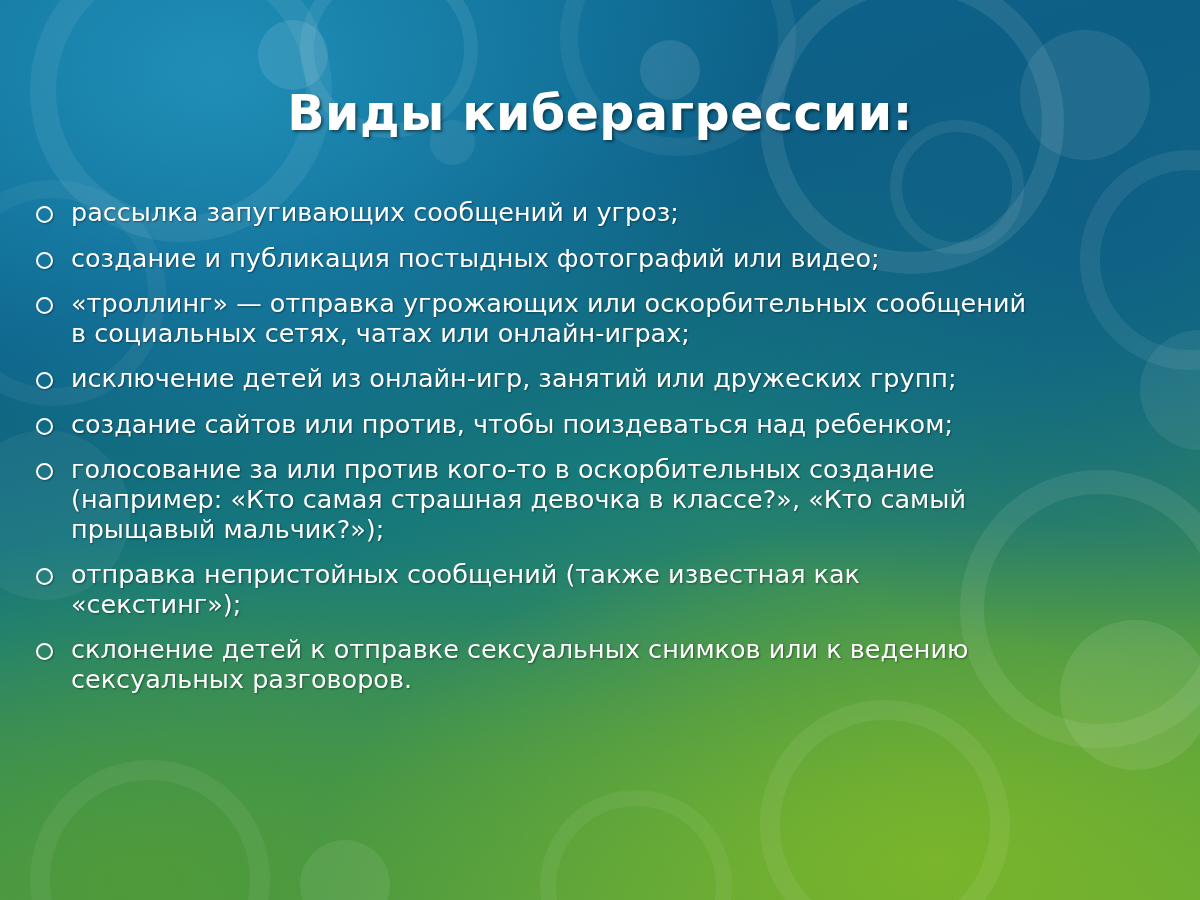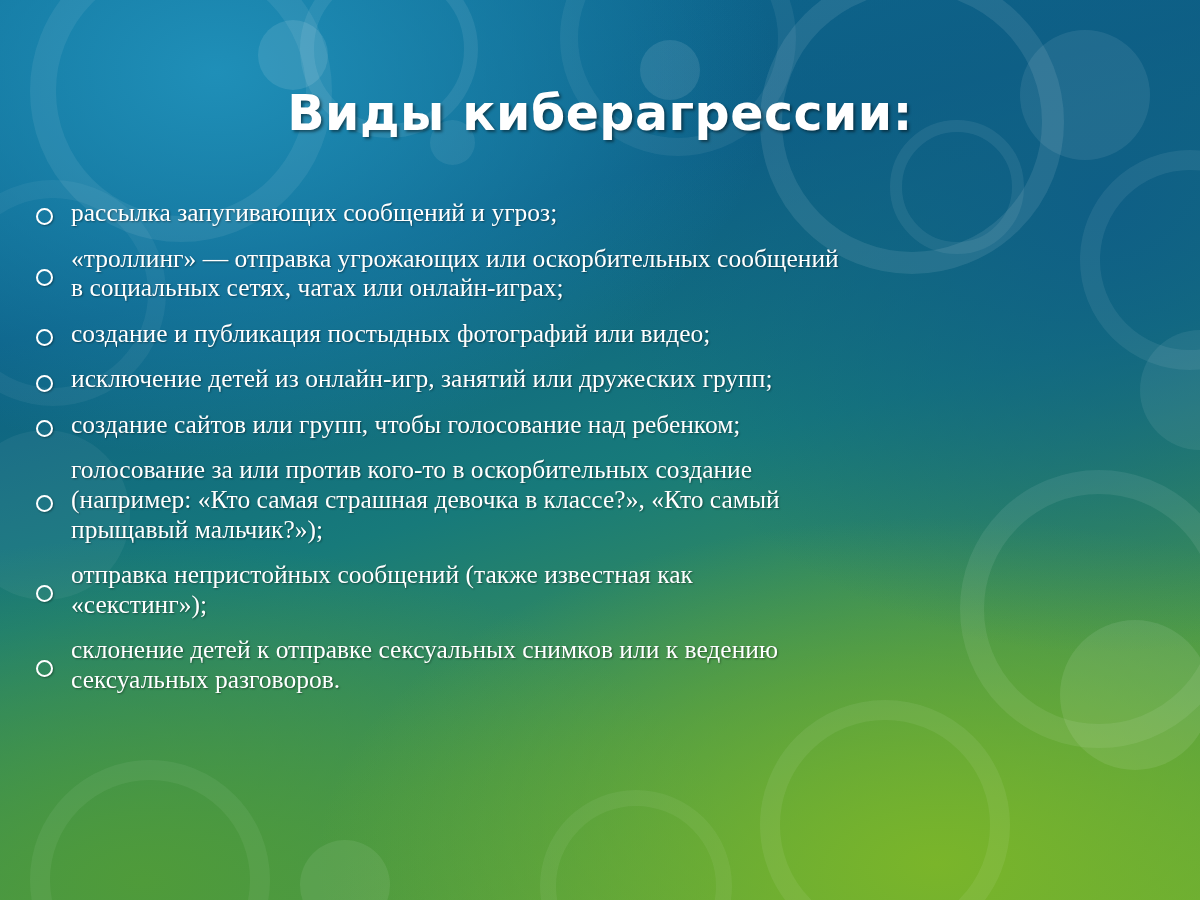--- a/index.html
+++ b/index.html
@@ -60,23 +60,22 @@
 
   .bullets {
     position: absolute;
     top: 198px;
     left: 36px;
     width: 1132px;
   }
 
   .bullet {
     display: flex;
-    align-items: center;
+    align-items: flex-start;
     margin-bottom: 16px;
-    font-family: Liberation Serif, serif;
   }
 
   .marker {
     flex: 0 0 auto;
     width: 17px;
     height: 17px;
     border: 2px solid #ffffff;
     border-radius: 50%;
     margin-top: 8px;
     margin-right: 18px;
@@ -124,37 +123,37 @@
 
     <div class="bullets">
 
       <div class="bullet">
         <span class="marker"></span>
         <span class="btext">рассылка запугивающих сообщений и угроз;</span>
       </div>
 
       <div class="bullet">
         <span class="marker"></span>
-        <span class="btext">«троллинг» — отправка угрожающих или оскорбительных сообщений
-в социальных сетях, чатах или онлайн-играх;</span>
+        <span class="btext">создание и публикация постыдных фотографий или видео;</span>
       </div>
 
       <div class="bullet">
         <span class="marker"></span>
-        <span class="btext">создание и публикация постыдных фотографий или видео;</span>
+        <span class="btext">«троллинг» — отправка угрожающих или оскорбительных сообщений
+в социальных сетях, чатах или онлайн-играх;</span>
       </div>
 
       <div class="bullet">
         <span class="marker"></span>
         <span class="btext">исключение детей из онлайн-игр, занятий или дружеских групп;</span>
       </div>
 
       <div class="bullet">
         <span class="marker"></span>
-        <span class="btext">создание сайтов или групп, чтобы голосование над ребенком;</span>
+        <span class="btext">создание сайтов или против, чтобы поиздеваться над ребенком;</span>
       </div>
 
 
       <div class="bullet">
         <span class="marker"></span>
         <span class="btext">голосование за или против кого-то в оскорбительных создание
 (например: «Кто самая страшная девочка в классе?», «Кто самый
 прыщавый мальчик?»);</span>
       </div>
 

